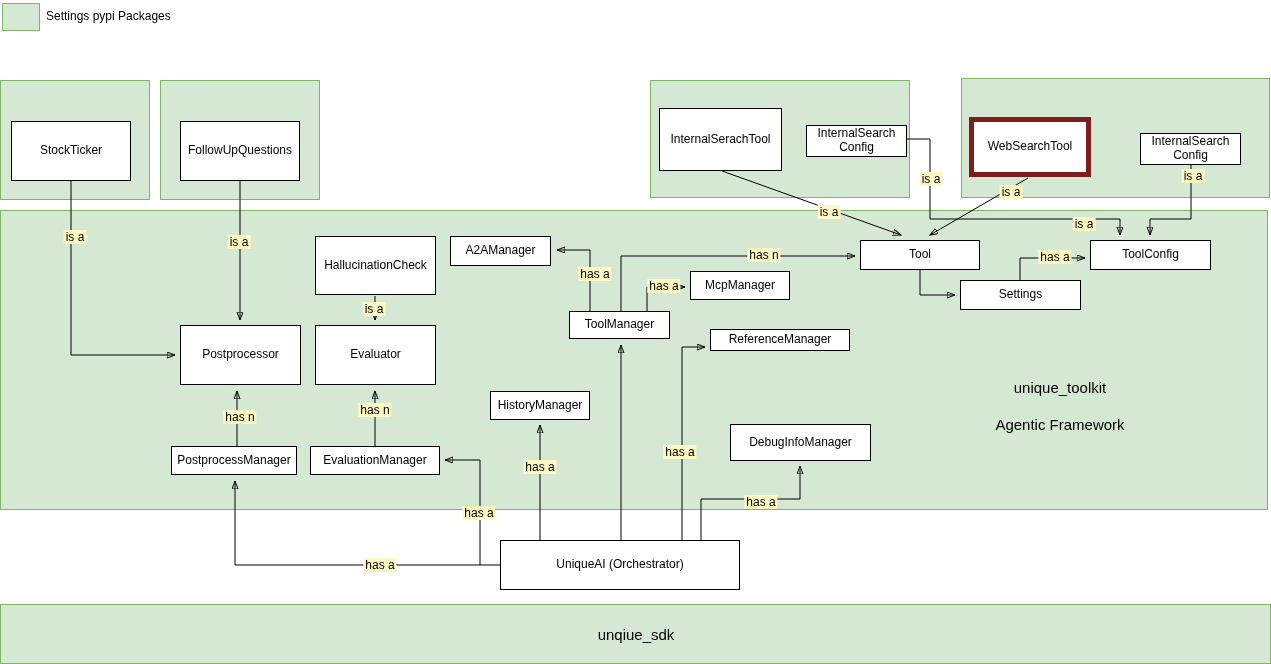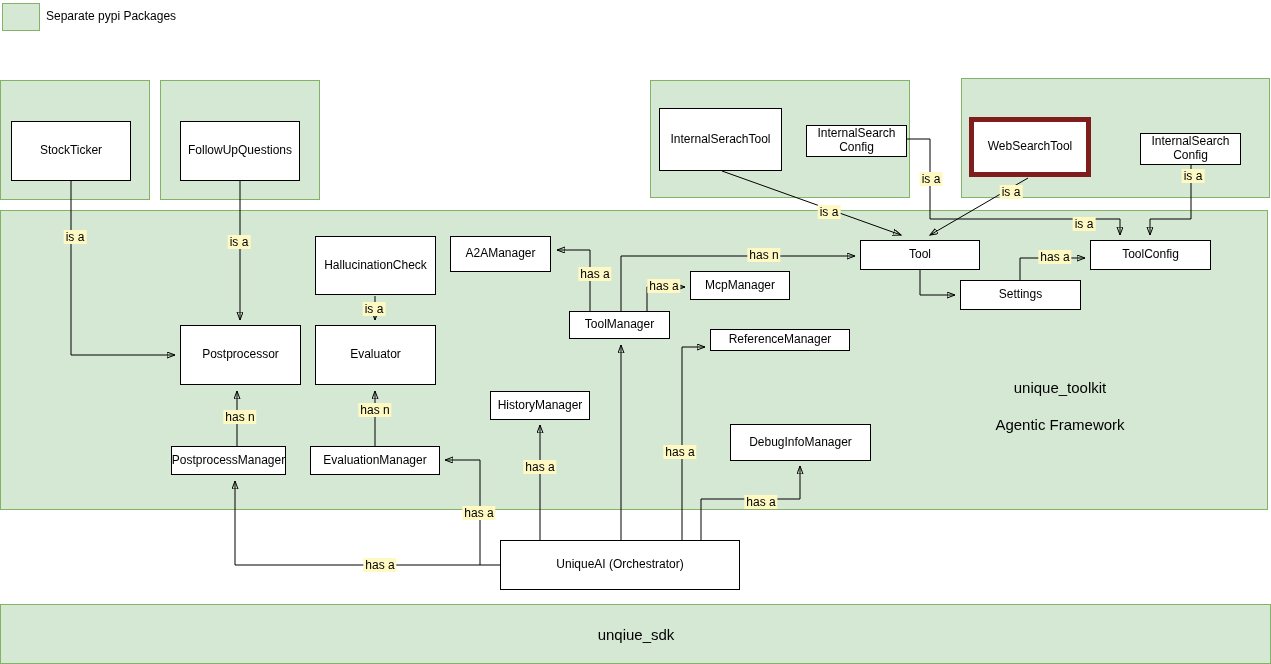--- a/index.html
+++ b/index.html
@@ -16,21 +16,21 @@
   .legend-label{position:absolute;font-size:12px;z-index:2;}
   svg.wires{position:absolute;left:0;top:0;z-index:2;pointer-events:none;}
   svg.wires path{fill:none;stroke:#000;stroke-width:1;}
 </style>
 </head>
 <body>
 
 <div class="canvas">
 
   <div class="pkg" style="left:2px;top:3px;width:38px;height:28px;"></div>
-  <div class="legend-label" style="left:46px;top:9px;">Separate pypi Packages</div>
+  <div class="legend-label" style="left:46px;top:9px;">Settings pypi Packages</div>
 
   <div class="pkg" style="left:0px;top:80px;width:150px;height:120px;"></div>
   <div class="pkg" style="left:160px;top:80px;width:160px;height:120px;"></div>
   <div class="pkg" style="left:650px;top:80px;width:260px;height:118px;"></div>
   <div class="pkg" style="left:961px;top:78px;width:309px;height:120px;"></div>
   <div class="pkg" style="left:0px;top:210px;width:1268px;height:300px;"></div>
   <div class="pkg" style="left:0px;top:604px;width:1271px;height:60px;"></div>
 
   <div class="biglabel" style="left:1060px;top:387px;">unique_toolkit</div>
   <div class="biglabel" style="left:1060px;top:424px;">Agentic Framework</div>
@@ -63,30 +63,30 @@
     <path d="M237,446 L237,391" marker-end="url(#arr)"></path>
     <path d="M375,446 L375,391" marker-end="url(#arr)"></path>
   </svg>
 
   <div class="node" style="left:11px;top:121px;width:120px;height:60px;">StockTicker</div>
   <div class="node" style="left:180px;top:121px;width:120px;height:60px;">FollowUpQuestions</div>
   <div class="node" style="left:659px;top:108px;width:123px;height:63px;">InternalSerachTool</div>
   <div class="node" style="left:806px;top:125px;width:101px;height:32px;">InternalSearch Config</div>
   <div class="node gray" style="left:969px;top:117px;width:122px;height:60px;">WebSearchTool</div>
   <div class="node" style="left:1140px;top:133px;width:101px;height:32px;">InternalSearch Config</div>
-  <div class="node" style="left:450px;top:236px;width:101px;height:36px;">A2AManager</div>
+  <div class="node" style="left:450px;top:236px;width:101px;height:30px;">A2AManager</div>
   <div class="node" style="left:315px;top:236px;width:121px;height:59px;">HallucinationCheck</div>
   <div class="node" style="left:180px;top:325px;width:121px;height:60px;">Postprocessor</div>
   <div class="node" style="left:315px;top:325px;width:121px;height:60px;">Evaluator</div>
   <div class="node" style="left:569px;top:311px;width:101px;height:28px;">ToolManager</div>
   <div class="node" style="left:690px;top:271px;width:100px;height:29px;">McpManager</div>
   <div class="node" style="left:490px;top:391px;width:100px;height:29px;">HistoryManager</div>
   <div class="node" style="left:710px;top:329px;width:140px;height:22px;">ReferenceManager</div>
   <div class="node" style="left:730px;top:424px;width:141px;height:37px;">DebugInfoManager</div>
-  <div class="node" style="left:171px;top:446px;width:115px;height:29px;">PostprocessManager</div>
+  <div class="node" style="left:171px;top:446px;width:126px;height:29px;">PostprocessManager</div>
   <div class="node" style="left:310px;top:446px;width:130px;height:29px;">EvaluationManager</div>
   <div class="node" style="left:860px;top:240px;width:120px;height:30px;">Tool</div>
   <div class="node" style="left:960px;top:280px;width:121px;height:30px;">Settings</div>
   <div class="node" style="left:1090px;top:240px;width:121px;height:30px;">ToolConfig</div>
   <div class="node" style="left:500px;top:540px;width:240px;height:50px;">UniqueAI (Orchestrator)</div>
 
   <span class="elabel" style="left:75px;top:237px;">is a</span>
   <span class="elabel" style="left:239px;top:242px;">is a</span>
   <span class="elabel" style="left:374px;top:309px;">is a</span>
   <span class="elabel" style="left:829px;top:212px;">is a</span>

